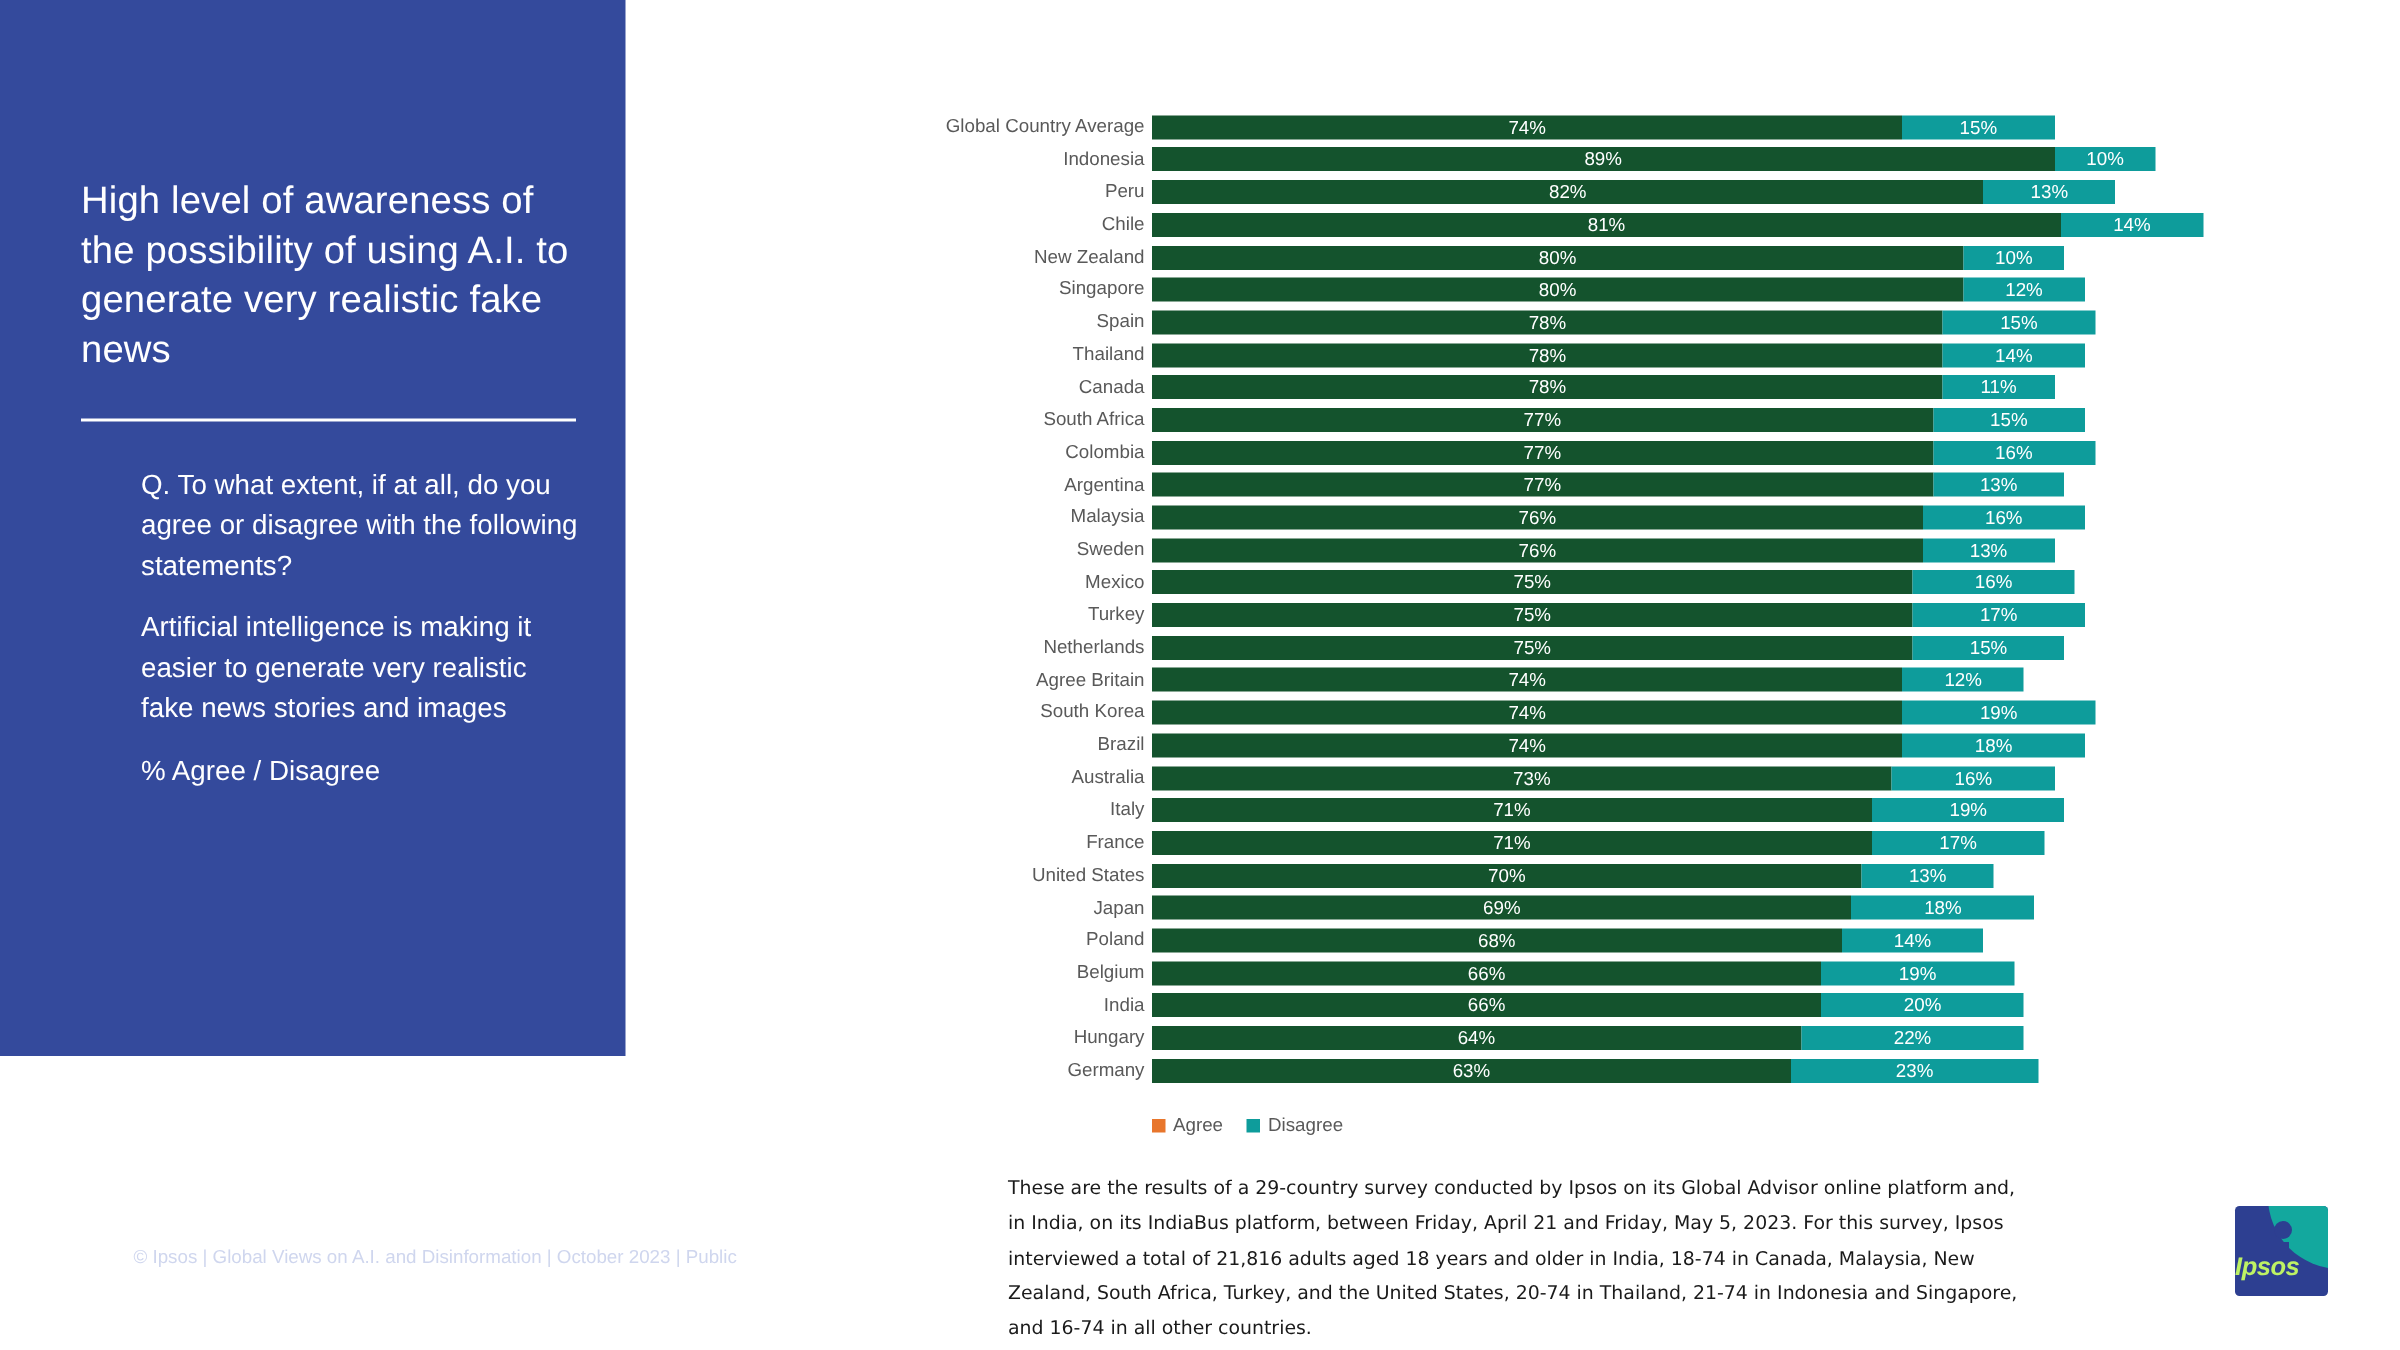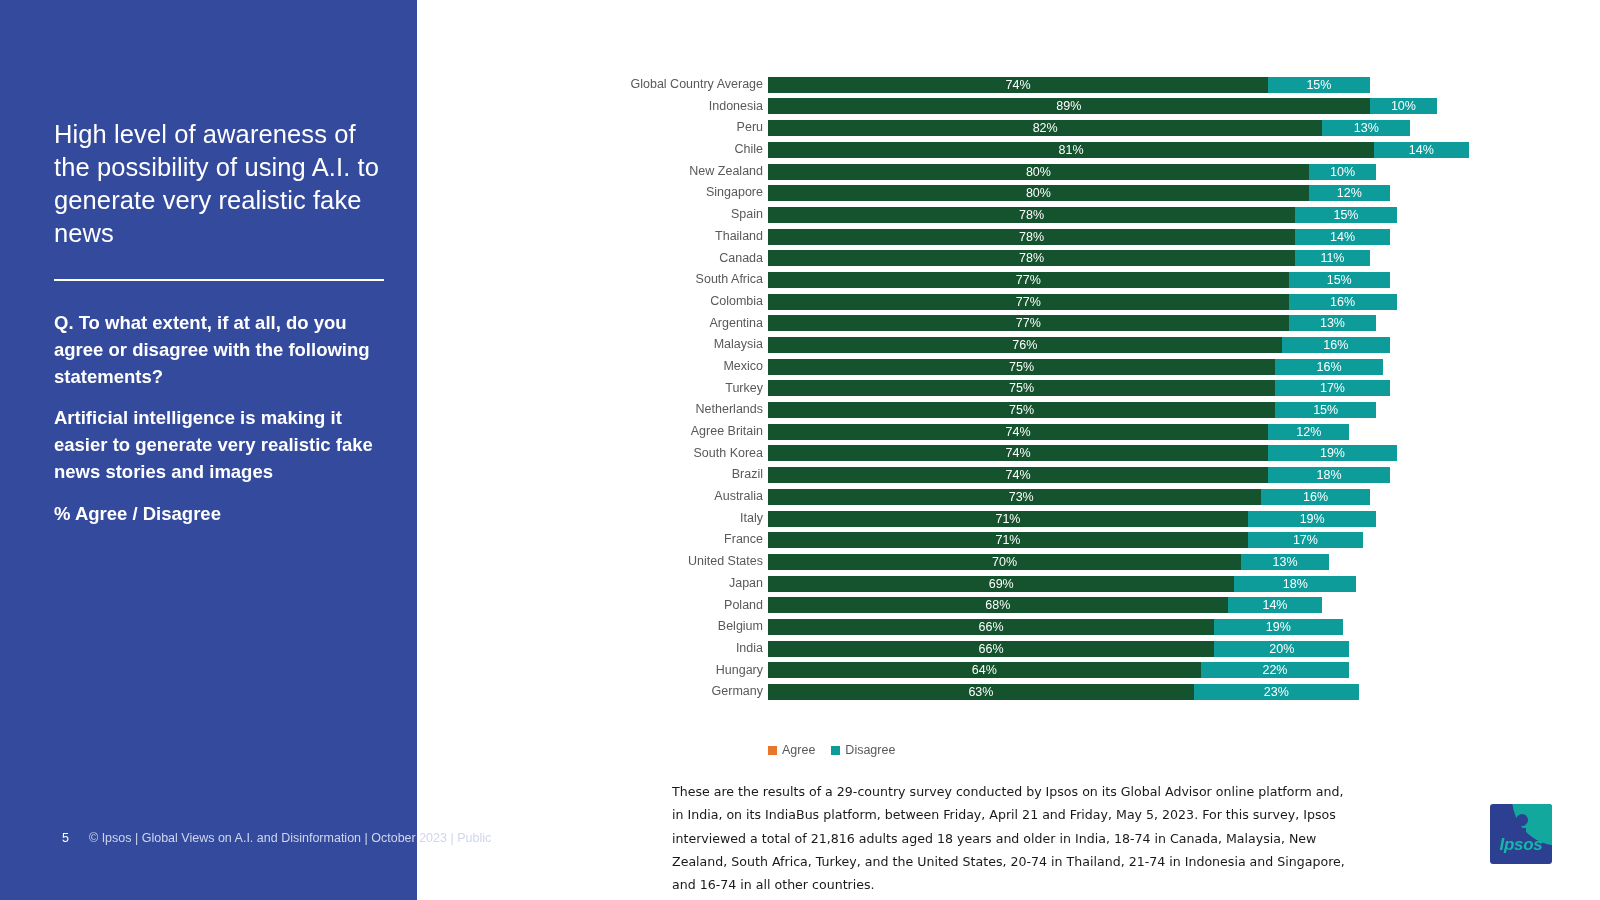--- a/index.html
+++ b/index.html
@@ -6,34 +6,34 @@
   html, body {
     width:1600px; height:900px;
     background:#ffffff;
     font-family:"Liberation Sans", sans-serif;
     overflow:hidden;
   }
   #slide { position:relative; width:1600px; height:900px; background:#fff; }
 
   
   #sidebar {
-    position:absolute; left:0; top:0; width:417px; height:900px;
+    position:absolute; left:0; top:0; width:417px; height:704px;
     background:#344a9c;
   }
   #headline {
     position:absolute; left:54px; top:118px; width:330px;
     color:#ffffff; font-size:25.5px; line-height:1.30; font-weight:400;
     letter-spacing:.1px;
   }
   #divider {
     position:absolute; left:54px; top:279px; width:330px; height:2px;
     background:#ffffff;
   }
   #qblock { position:absolute; left:54px; top:310px; width:336px; }
-  #qblock p { color:#ffffff; font-weight:bold; }
+  #qblock p { color:#ffffff; font-weight:normal;margin-left:40px; }
   .q-question { font-size:18.5px; line-height:1.45; }
   .q-statement { font-size:18.5px; line-height:1.45; margin-top:15px; }
   .q-metric { font-size:18.5px; line-height:1.45; margin-top:15px; }
   #footer {
     position:absolute; left:62px; top:831px; white-space:nowrap;
     font-size:12.5px; color:#ffffff; z-index:5;
   }
   #footer .pg { margin-right:20px; }
   #footer .ftxt { color:#cfd6ee; }
 
@@ -87,21 +87,21 @@
   #logo .dot {
     position:absolute; left:26px; top:10px; width:12px; height:12px;
     border-radius:50%; background:#2d3f91;
   }
   #logo .stem {
     position:absolute; left:28px; top:24px; width:8px; height:16px;
     background:#2d3f91;
   }
   #logo .wordmark {
     position:absolute; left:0; right:0; bottom:9px;
-    text-align:center; color:#14b8a6;
+    text-align:left; color:#bef264;
     font-size:17px; font-weight:bold; font-style:italic;
     letter-spacing:-0.3px;
   }
 </style>
 </head>
 <body>
 
 <div id="slide">
 
   <div id="sidebar">
@@ -163,20 +163,24 @@
         <div class="row-label">Colombia</div>
         <div class="bars"><span class="seg seg-agree" style="width: 520.52px;">77%</span><span class="seg seg-disagree" style="width: 108.16px;">16%</span></div>
       </div>
       <div class="row">
         <div class="row-label">Argentina</div>
         <div class="bars"><span class="seg seg-agree" style="width: 520.52px;">77%</span><span class="seg seg-disagree" style="width: 87.88px;">13%</span></div>
       </div>
       <div class="row">
         <div class="row-label">Malaysia</div>
         <div class="bars"><span class="seg seg-agree" style="width: 513.76px;">76%</span><span class="seg seg-disagree" style="width: 108.16px;">16%</span></div>
+      </div>
+      <div class="row">
+        <div class="row-label">Sweden</div>
+        <div class="bars"><span class="seg seg-agree" style="width: 513.76px;">76%</span><span class="seg seg-disagree" style="width: 87.88px;">13%</span></div>
       </div>
       <div class="row">
         <div class="row-label">Mexico</div>
         <div class="bars"><span class="seg seg-agree" style="width: 507px;">75%</span><span class="seg seg-disagree" style="width: 108.16px;">16%</span></div>
       </div>
       <div class="row">
         <div class="row-label">Turkey</div>
         <div class="bars"><span class="seg seg-agree" style="width: 507px;">75%</span><span class="seg seg-disagree" style="width: 114.92px;">17%</span></div>
       </div>
       <div class="row">

